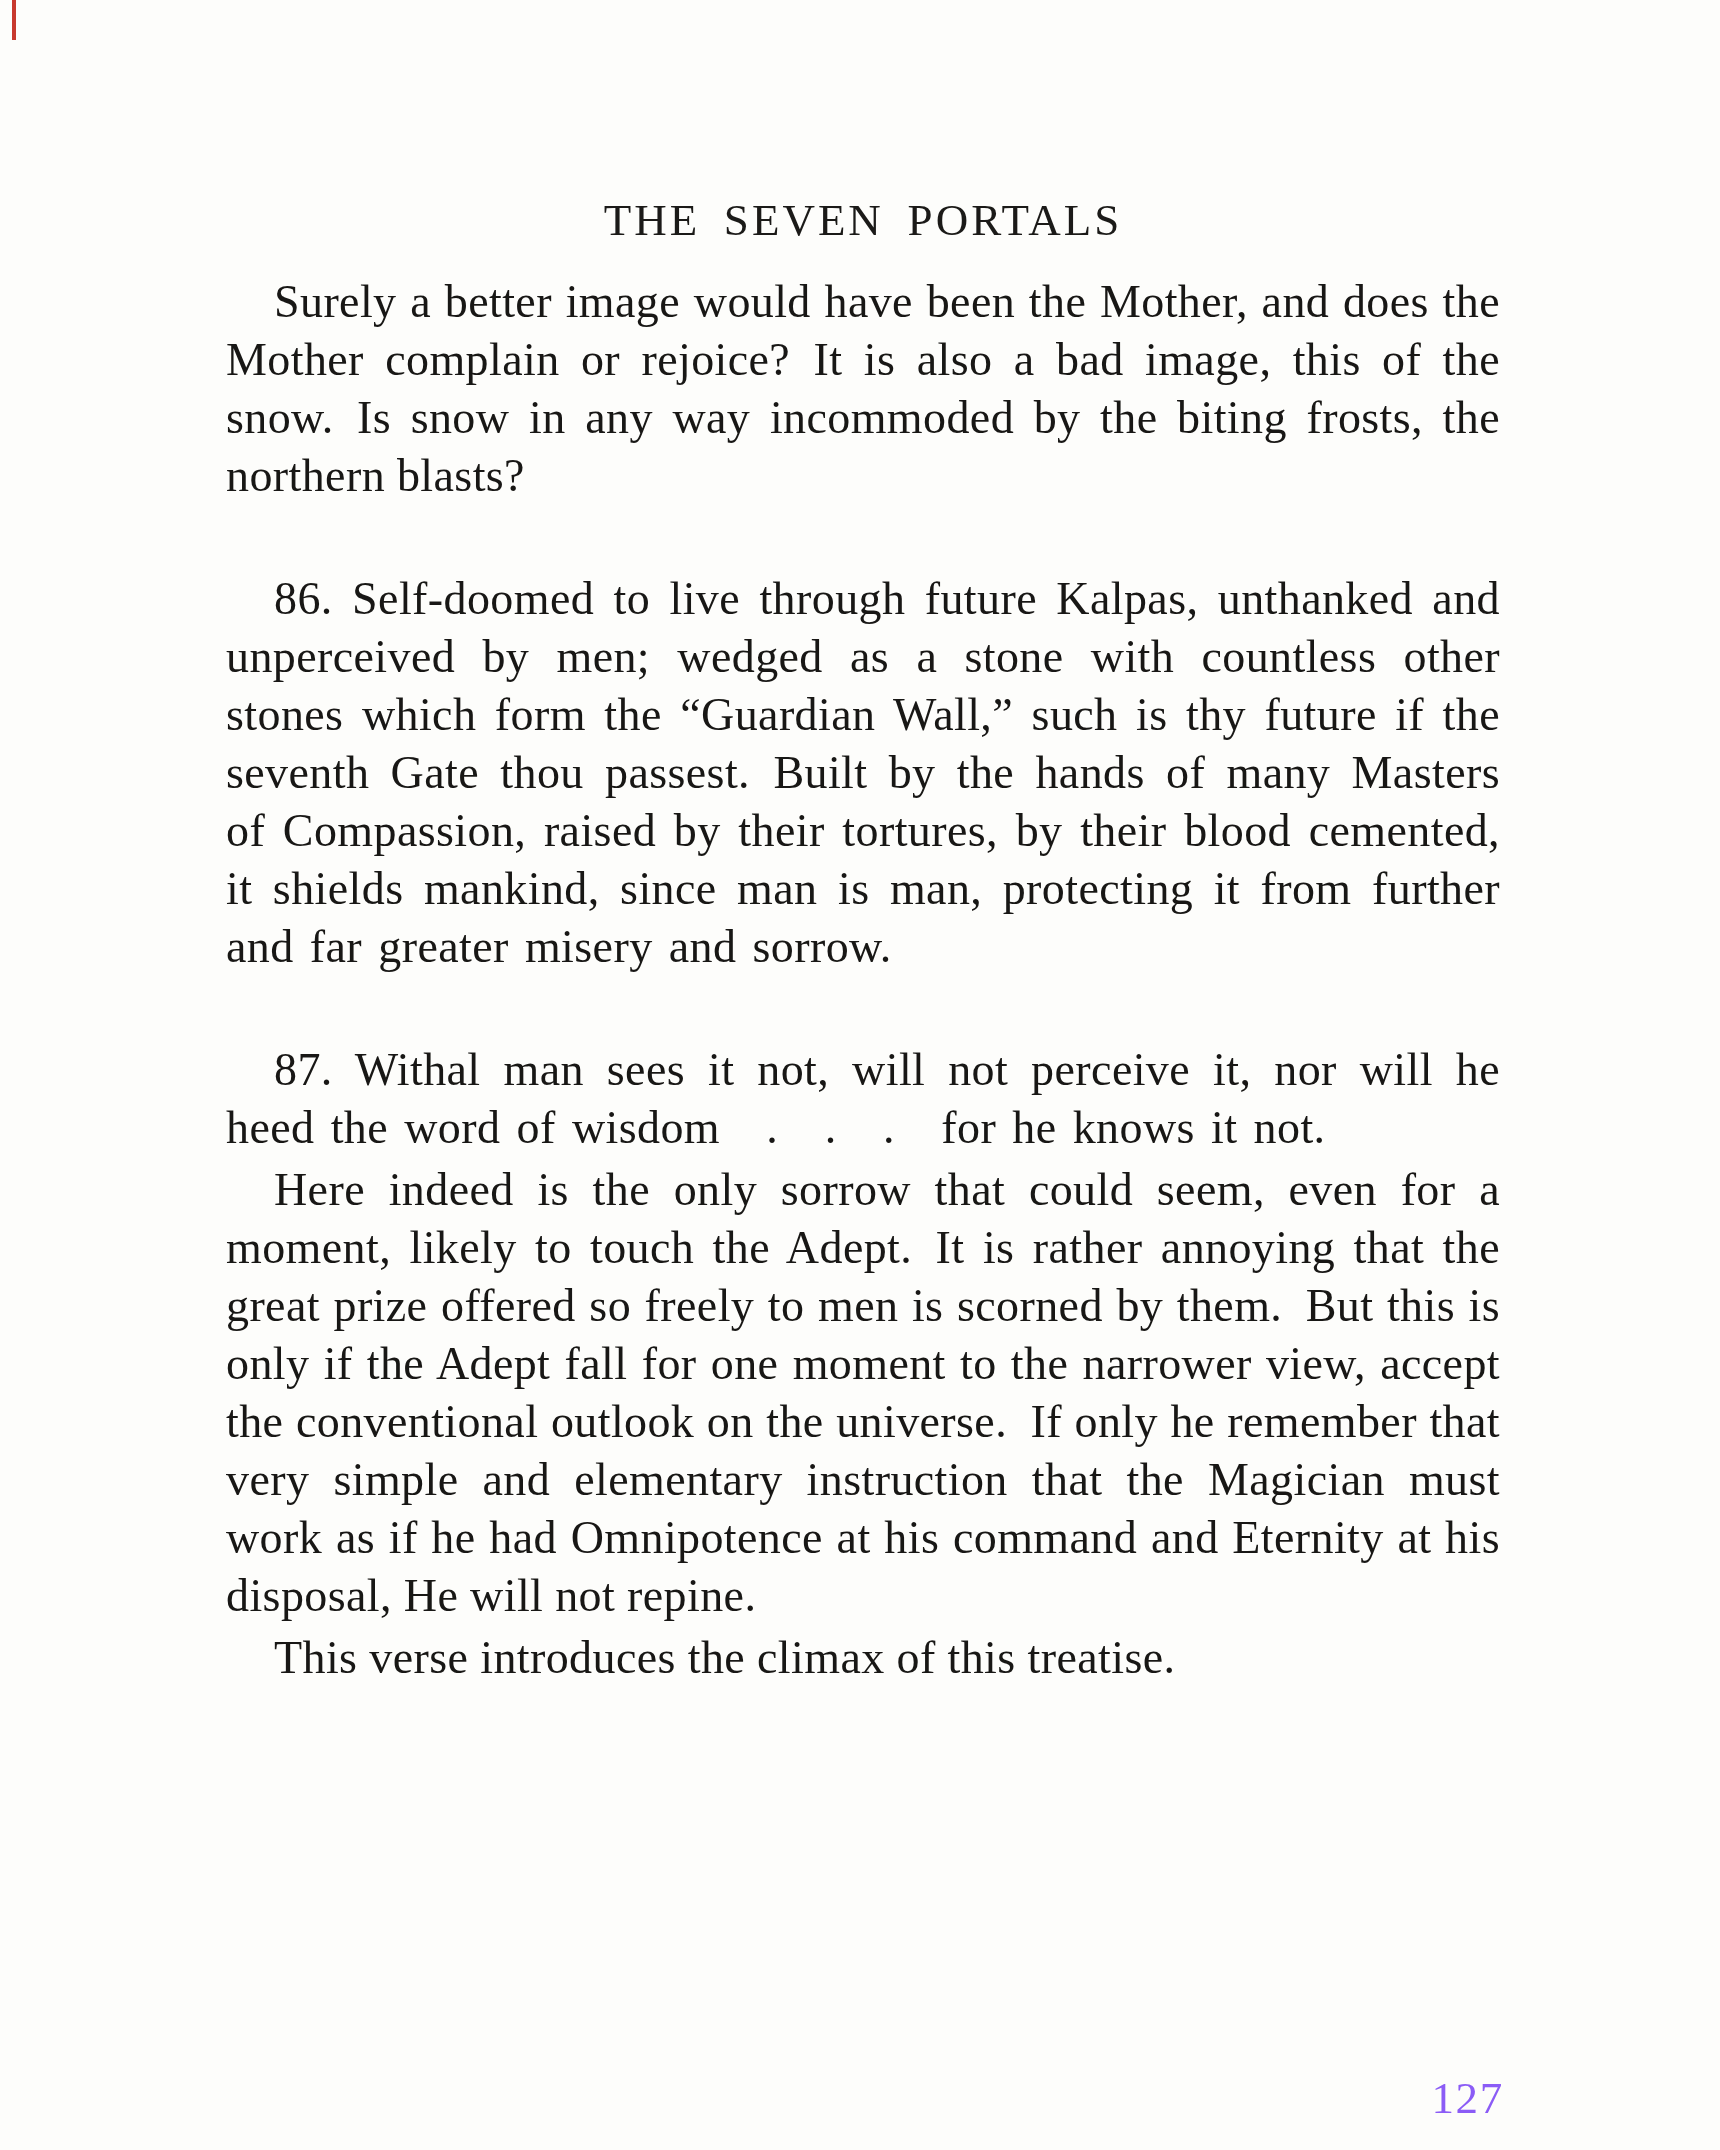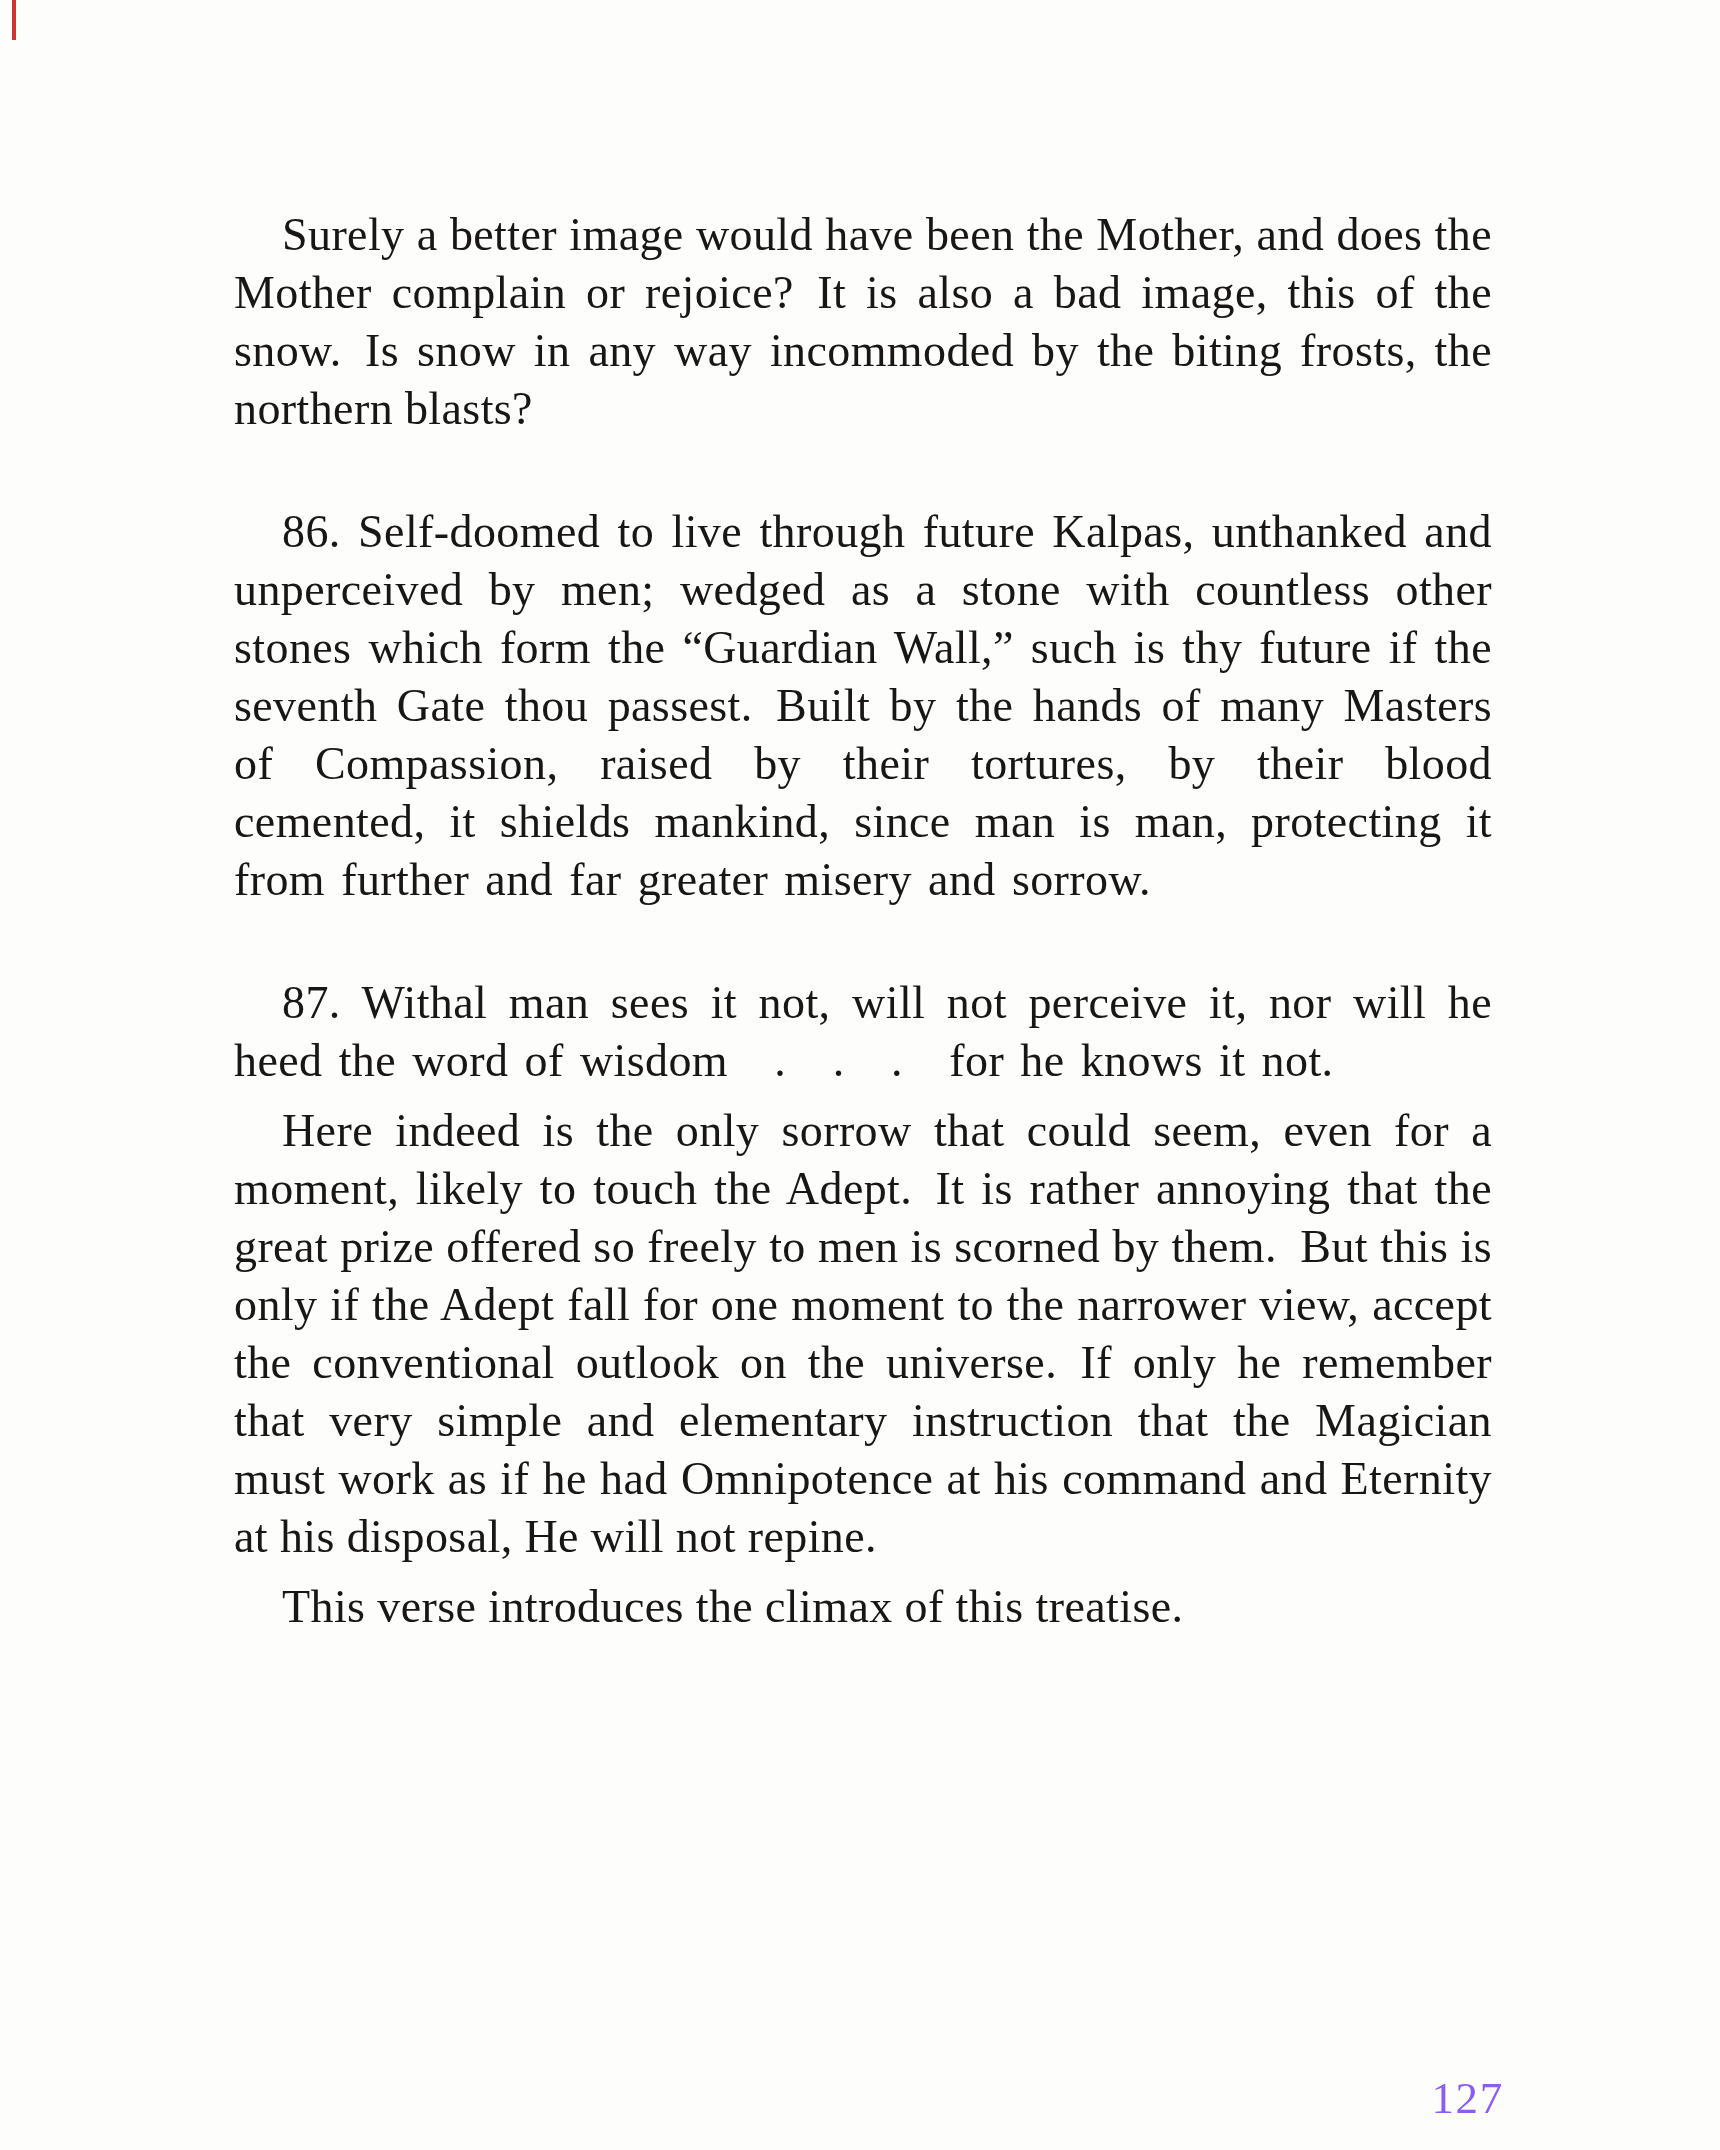--- a/index.html
+++ b/index.html
@@ -28,21 +28,21 @@
     letter-spacing: 3px;
     word-spacing: 9.5px;
     text-align: center;
     margin: 0 0 27px 0;
     color: #1b1a18;
   }
   .body-text p {
     font-size: 46px;
     line-height: 58px;
     letter-spacing: 0.4px;
-    margin: 12px;
+    margin: 4px;
     text-align: justify;
     text-indent: 48px;
     color: #181715;
   }
   .body-text p.verse {
     margin-top: 65px;
     word-spacing: 4.3px;
   }
   .body-text p.comment {
     margin-top: 0;
@@ -66,20 +66,21 @@
     height: 40px;
   }
 </style>
 </head>
 <body>
 
 <div class="page">
 
   <div class="edge-mark top"></div>
 
+  <h1 class="page-title">THE SEVEN PORTALS</h1>
 
   <div class="body-text">
 
     <p class="commentary">Surely a better image would have been the Mother, and does the Mother complain or rejoice? It is also a bad image, this of the snow. Is snow in any way incommoded by the biting frosts, the northern blasts?</p>
 
     <p class="verse">86. Self-doomed to live through future Kalpas, unthanked and unperceived by men; wedged as a stone with countless other stones which form the “Guardian Wall,” such is thy future if the seventh Gate thou passest. Built by the hands of many Masters of Compassion, raised by their tortures, by their blood cemented, it shields mankind, since man is man, protecting it from further and far greater misery and sorrow.</p>
 
 
     <p class="verse">87. Withal man sees it not, will not perceive it, nor will he heed the word of wisdom . . . for he knows it not.</p>
 

